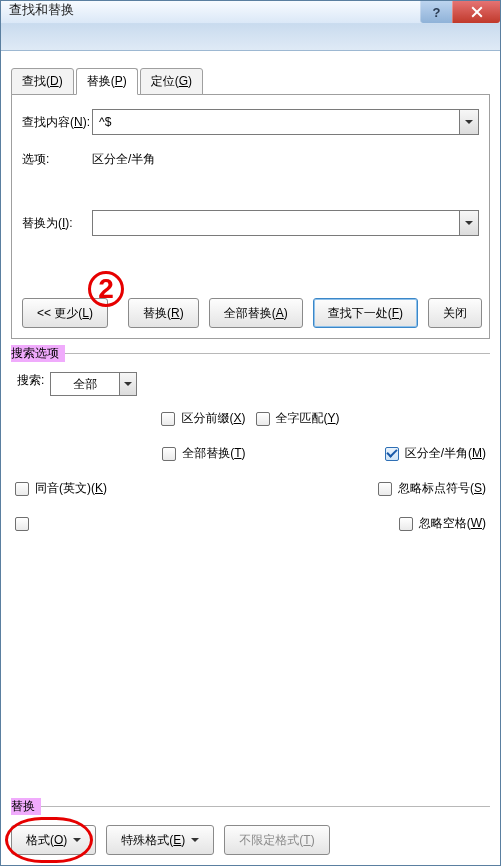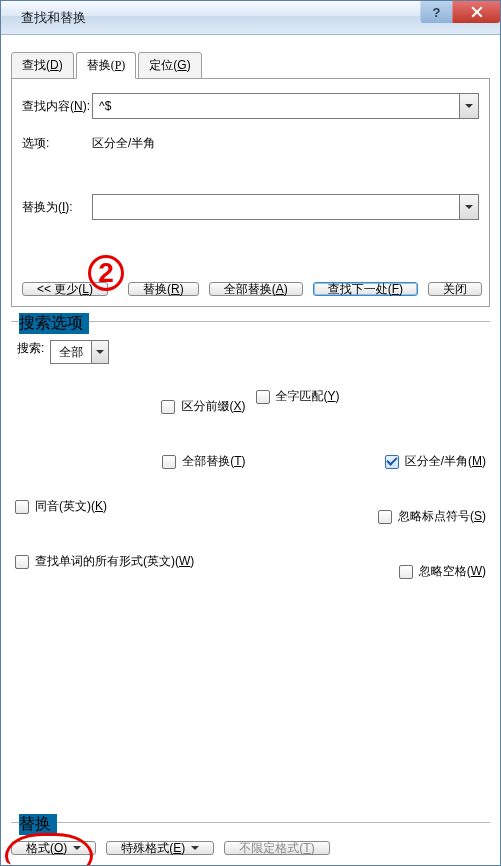--- a/index.html
+++ b/index.html
@@ -12,25 +12,25 @@
   }
   .window {
     width: 501px; height: 866px;
     border: 1px solid #5a7fa0;
     background: #fff;
     position: relative;
     display: flex; flex-direction: column;
   }
   
   .titlebar {
-    height: 34px;
+    height: 50px;
     background: linear-gradient(#f7fbff, #dbe8f7 45%, #c9dbee 46%, #dfeaf6);
     border-bottom: 1px solid #9db8d2;
-    display: flex; align-items: center;
-    padding-left: 20px;
+    display: flex; 
+    padding-left: 8px;
     position: relative;
   }
   .titlebar .title {
     font-size: 13px;
     color: #1a1a1a;
   }
   .titlebtns {
     position: absolute; right: 0; top: 0;
     display: flex; height: 22px;
   }
@@ -83,21 +83,20 @@
     z-index: 1;
     border-top-left-radius: 3px;
     border-top-right-radius: 3px;
     cursor: default;
     font-size: 12px;
   }
   .tab.active {
     background: #fff;
     border-bottom: 1px solid #fff;
     z-index: 2;
-    font-family: Liberation Serif, serif;
   }
   .tab .u { text-decoration: underline; }
   .tabpage {
     border: 1px solid #9f9f9f;
     border-top: none;
     padding: 14px 10px 10px 10px;
   }
   
   .row { display: flex; align-items: center; margin-bottom: 16px; }
   .row .lab { width: 70px; }
@@ -131,21 +130,21 @@
     display:flex; align-items:center; justify-content:center;
     background: transparent;
     pointer-events: none;
   }
   
   .btnrow {
     display: flex; gap: 10px; margin-top: 12px;
     align-items: center;
   }
   .btn {
-    height: 14px; padding: 0 14px;
+    height: 30px; padding: 0 14px;
     border: 1px solid #8a8a8a;
     background: linear-gradient(#fdfdfd,#e4e4e4);
     border-radius: 3px;
     font-size: 12px;
     display:flex; align-items:center; justify-content:center;
     cursor: default; white-space: nowrap;
   }
   .btn .u { text-decoration: underline; }
   .btn.default {
     border: 1px solid #3b87c8;
@@ -157,32 +156,32 @@
     margin-left:6px; margin-top:4px;
   }
   
   .group {
     margin-top: 14px;
     border-top: 1px solid #b8b8b8;
     padding-top: 8px;
     position: relative;
   }
   .group .legend {
-    position: absolute; top: -9px; left: 8px;
-    background: #0369a1; padding-right: 6px;
-    font-size: 16px;
+    position: absolute; top: -9px; left: 0;
+    background: #f0abfc; padding-right: 6px;
+    font-size: 12px;
   }
   .srow { display:flex; align-items:flex-start; gap:6px; margin: 10px 0 14px 6px; }
   .srow .slab { }
   .select {
     display:flex; align-items:stretch; height:24px;
   }
   .select .sval {
     border:1px solid #7a7a7a; border-right:none;
-    padding: 2px 8px; display:flex; align-items:center;
+    padding: 2px 22px; display:flex; align-items:center;
     min-width: 38px; background:#fff;
   }
   .select .dd {
     width: 18px; border:1px solid #7a7a7a;
     background: linear-gradient(#f7f7f7,#dcdcdc);
     display:flex; align-items:center; justify-content:center;
   }
   .select .dd::after {
     content:""; border:4px solid transparent; border-top-color:#333;
     margin-top:4px;
@@ -211,21 +210,21 @@
   }
   .chk.checked .box::after {
     content:"";
     width: 8px; height: 4px;
     border-left: 2px solid #1859a9;
     border-bottom: 2px solid #1859a9;
     transform: rotate(-45deg);
     margin-top:-3px;
   }
   .chk .u { text-decoration: underline; }
-  .chk.rightcol { justify-self: end; margin-top: 20px; }
+  .chk.rightcol { justify-self: end; }
   .bottom {
     margin-top: auto;
   }
   .bottom .btns {
     display:flex; gap:10px; margin-top: 10px;
     position: relative;
   }
   .red-oval {
     position: absolute;
     border: 3px solid #e60000;
@@ -357,21 +356,20 @@
           <span class="box"></span>
           <span><span>同音(英文)(</span><span class="u">K</span><span>)</span></span>
         </div>
         <div class="chk rightcol">
           <span class="box"></span>
           <span><span>忽略标点符号(</span><span class="u">S</span><span>)</span></span>
         </div>
 
         <div class="chk">
           <span class="box"></span>
-          <span><span>查找单词的所有形式(英文)(</span><span class="u">W</span><span>)</span></span>
         </div>
         <div class="chk rightcol">
           <span class="box"></span>
           <span><span>忽略空格(</span><span class="u">W</span><span>)</span></span>
         </div>
       </div>
     </div>
 
     <div class="bottom">
       <div class="group">

